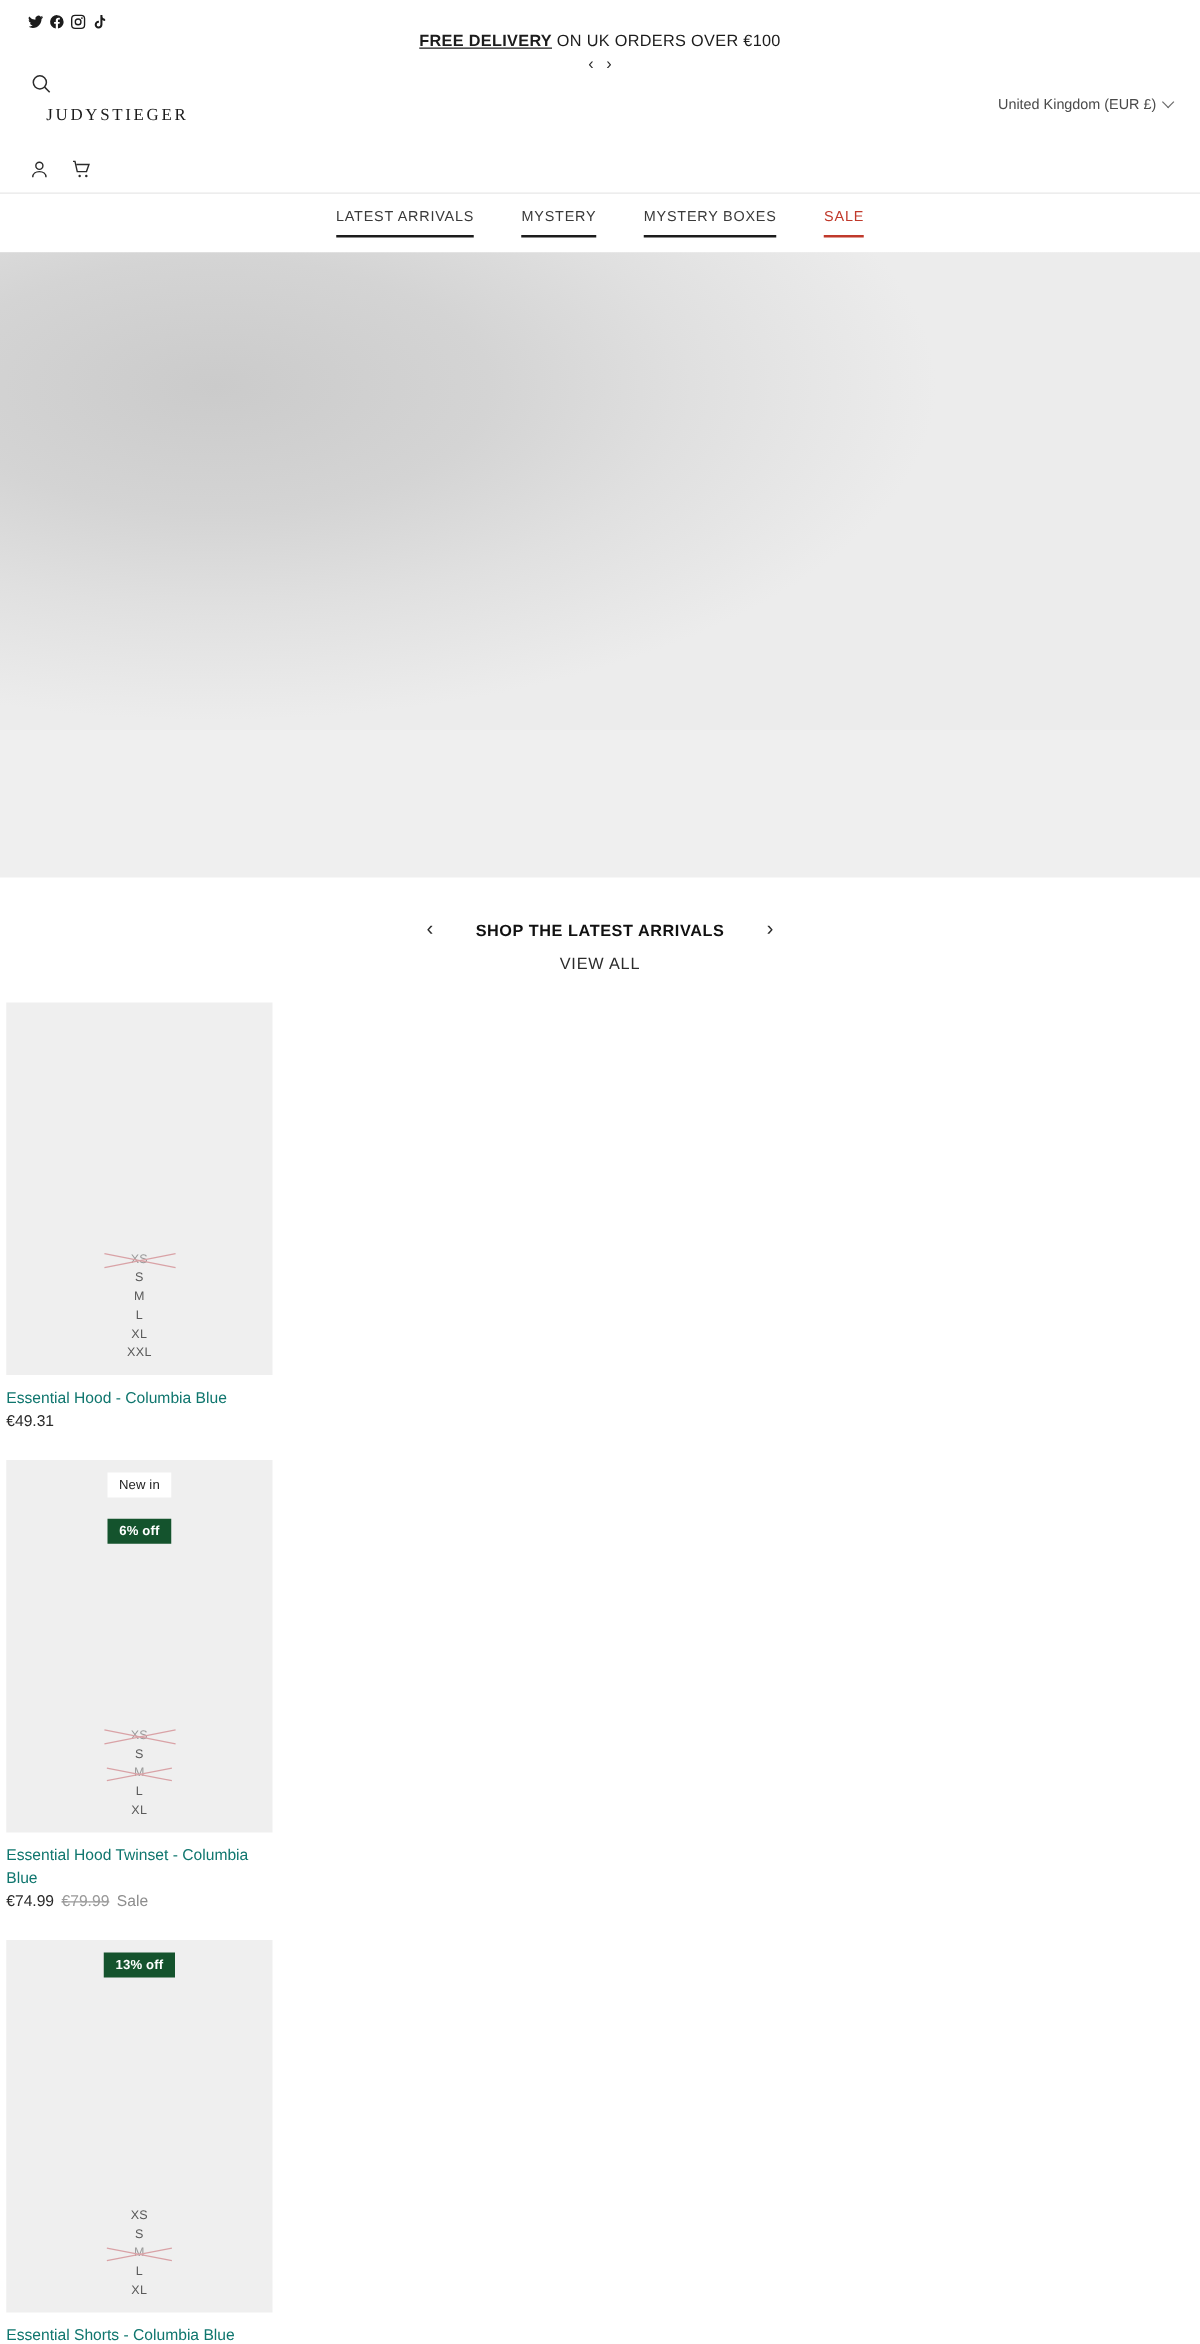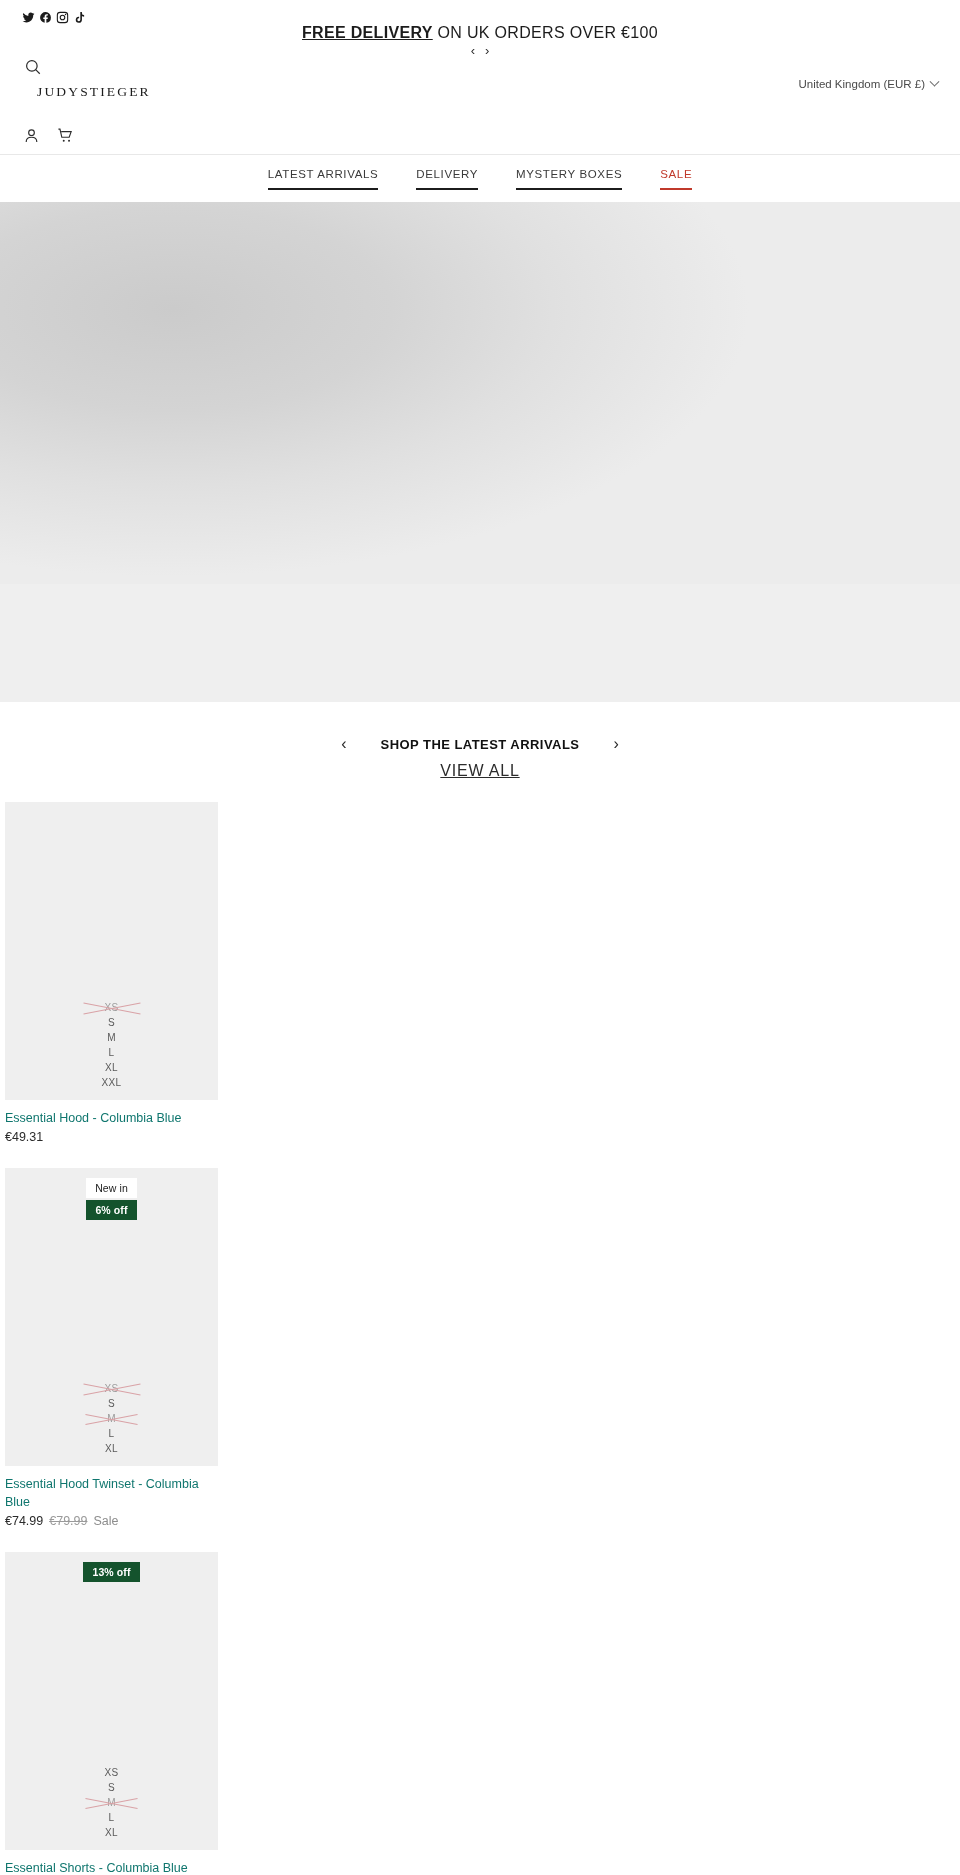--- a/index.html
+++ b/index.html
@@ -30,21 +30,21 @@
 
   
   .announce {
     position: absolute;
     left: 0; right: 0;
     top: 24px;
     text-align: center;
     pointer-events: none;
   }
   .announce-text {
-    font-size: 16px;
+    font-size: 13px;
     letter-spacing: .02em;
     color: #1c1c1c;
     display: inline-block;
   }
   .announce-text b { font-weight: 700; text-decoration: underline; }
   .announce-arrows {
     margin-top: 2px;
     display: flex;
     justify-content: center;
     gap: 10px;
@@ -179,24 +179,23 @@
     font-size: 13px;
     font-weight: 700;
     letter-spacing: .035em;
     color: #111;
   }
   .sec-viewall {
     margin-top: 10px;
     text-align: center;
   }
   .sec-viewall span {
-    font-size: 16px;
+    font-size: 13px;
     letter-spacing: .05em;
     color: #2b2b2b;
-    text-decoration: underline;
     cursor: pointer;
   }
 
   
   .grid {
     margin-top: 22px;
     padding: 0 0 0 0;
     display: flex;
     flex-direction: column;
     gap: 24px;
@@ -213,21 +212,21 @@
     background: #efefef;
     overflow: hidden;
   }
   .badges {
     position: absolute;
     top: 10px;
     left: 0; right: 0;
     display: flex;
     flex-direction: column;
     align-items: center;
-    gap: 2px;
+    gap: 17px;
   }
   .badge {
     font-size: 10.5px;
     font-weight: 700;
     letter-spacing: .01em;
     padding: 4px 9px;
     line-height: 1.15;
     white-space: nowrap;
   }
   .badge.new { background: #ffffff; color: #1c1c1c; font-weight: 400; }
@@ -352,21 +351,21 @@
           <circle cx="9.5" cy="19.5" r="1.4" fill="#2b2b2b" stroke="none"></circle>
           <circle cx="17" cy="19.5" r="1.4" fill="#2b2b2b" stroke="none"></circle>
         </svg>
     </div>
   </div>
 </div>
 
 <div class="navwrap">
   <div class="nav">
     <div class="nav-item">LATEST ARRIVALS</div>
-    <div class="nav-item">DELIVERY</div>
+    <div class="nav-item">MYSTERY</div>
     <div class="nav-item">MYSTERY BOXES</div>
     <div class="nav-item sale">SALE</div>
   </div>
 </div>
 
 <div class="hero"></div>
 <div class="hero-pad"></div>
 
 <div class="section">
   <div class="sec-head">

